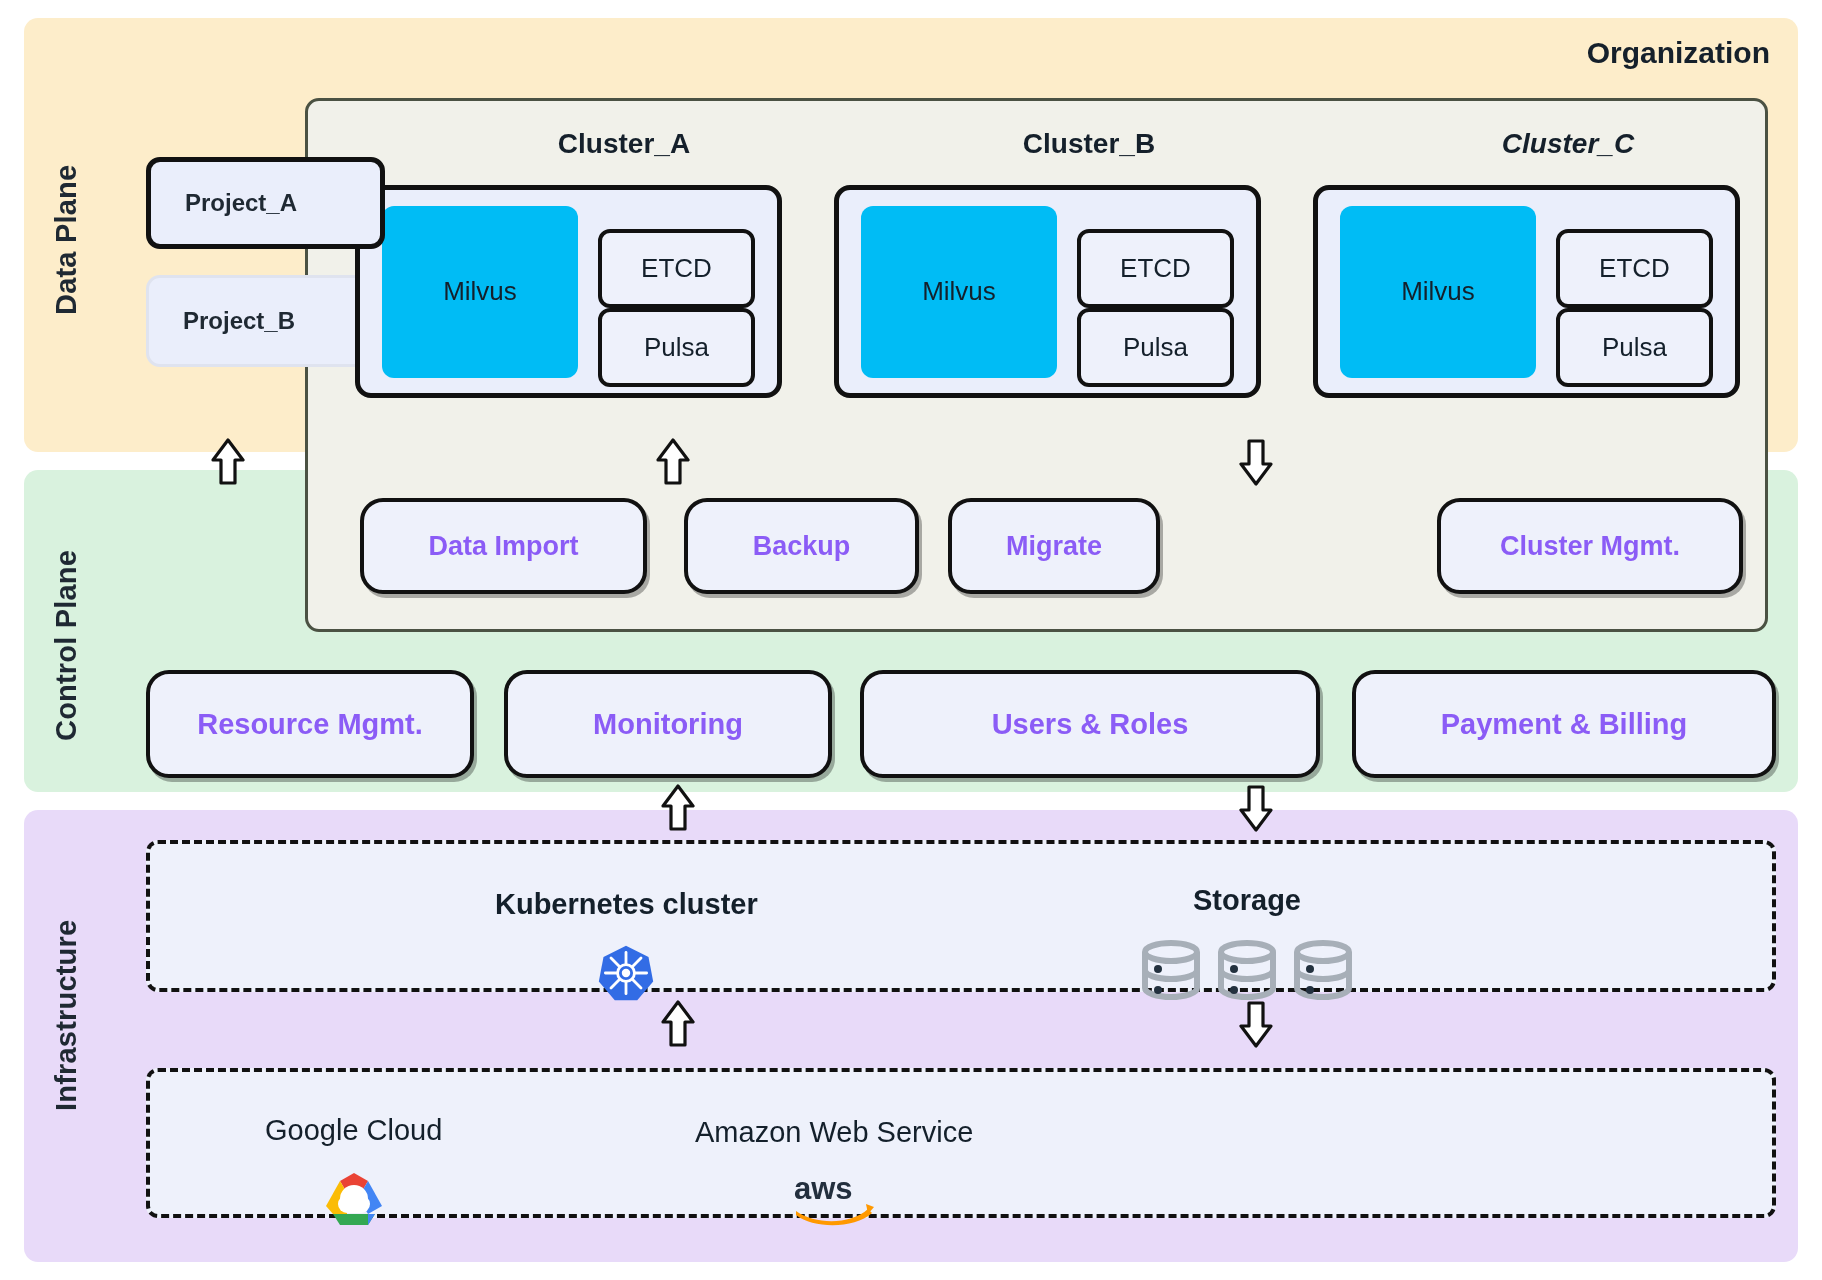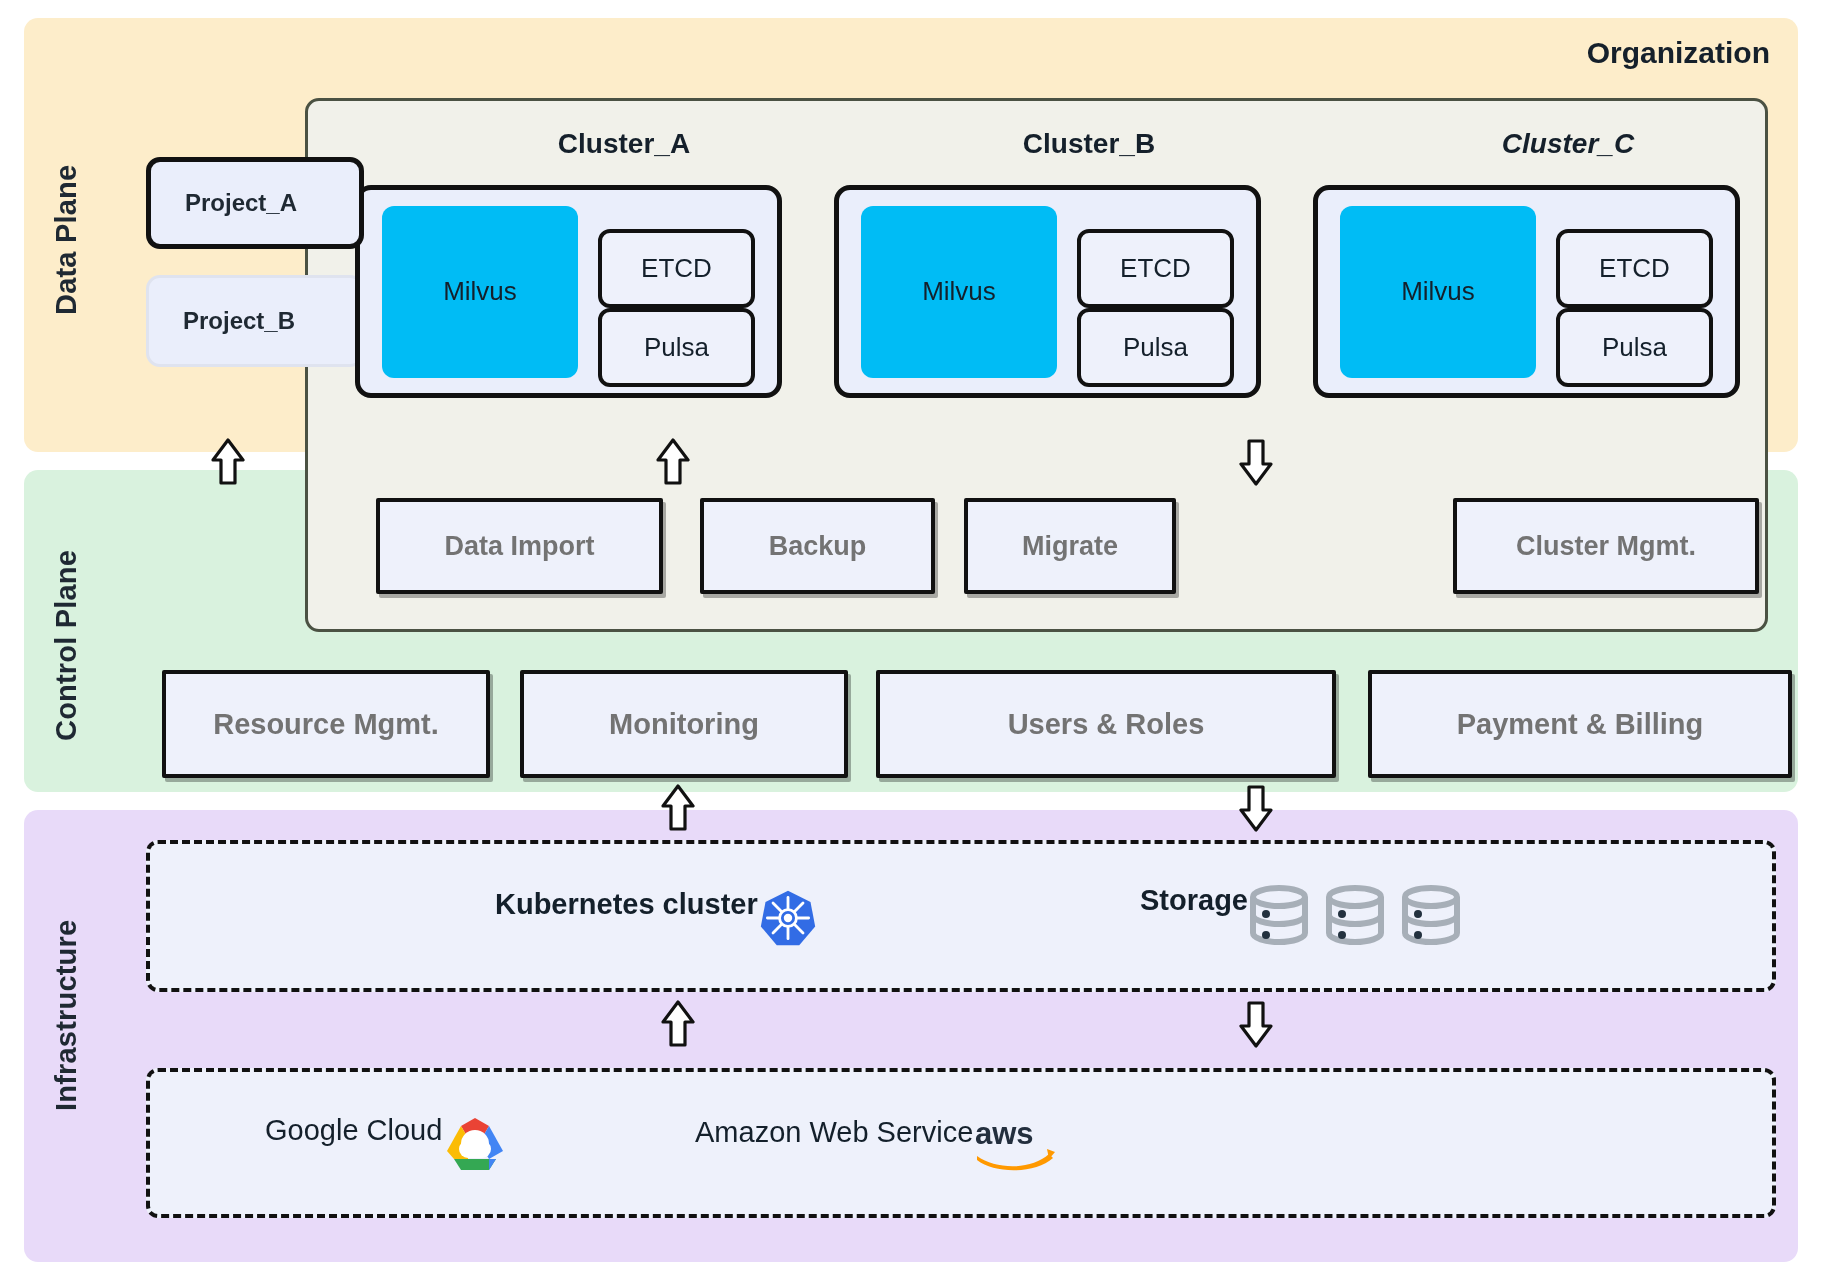--- a/index.html
+++ b/index.html
@@ -45,21 +45,21 @@
     position: absolute;
     left: 305px; top: 98px; width: 1463px; height: 534px;
     background: #f1f1ea;
     border: 3px solid #4b5243;
     border-radius: 14px;
   }
 
   
   .project {
     position: absolute;
-    width: 218px; height: 92px;
+    width: 239px; height: 92px;
     background: #eaeefb;
     border-radius: 14px;
     display: flex; align-items: center;
     padding-left: 34px;
     font-weight: bold; font-size: 24px; color: #1f2933;
   }
   #project-a {
     left: 146px; top: 157px;
     border: 5px solid #111111;
     z-index: 6;
@@ -103,44 +103,43 @@
     border-radius: 12px;
     display: flex; align-items: center; justify-content: center;
     font-size: 26px; color: #14202b;
   }
 
   
   .svc {
     position: absolute;
     background: #eef1fb;
     border: 4px solid #111111;
-    border-radius: 2px;
+    border-radius: 23px;
     display: flex; align-items: center; justify-content: center;
-    font-weight: bold; color: #737373;
+    font-weight: bold; color: #8b5cf6;
     box-shadow: 3px 4px 0 rgba(0,0,0,.30);
-    margin-left: 16px;
   }
   .svc-top { top: 498px; height: 96px; font-size: 27px; }
   .svc-bot { top: 670px; height: 108px; font-size: 29px; }
 
   
   .dashed {
     position: absolute;
     left: 146px; width: 1630px;
     background: #eef1fb;
     border: 4px dashed #111111;
     border-radius: 12px;
   }
   #infra-k8s { top: 840px; height: 152px; }
   #infra-cloud { top: 1068px; height: 150px; }
 
   .infra-item {
     position: absolute;
-    display: flex; align-items: flex-start; 
-    font-size: 29px; color: #14202b;
+    display: flex; align-items: center; gap: 22px;
+    font-size: 29px; color: #14202b; flex-direction: column;
   }
   .infra-item.bold { font-weight: bold; }
 
   
   .arrow { position: absolute; width: 36px; height: 48px; }
 
   
   .cyl-row { display: flex; gap: 14px; align-items: center; }
 </style>
 </head>

